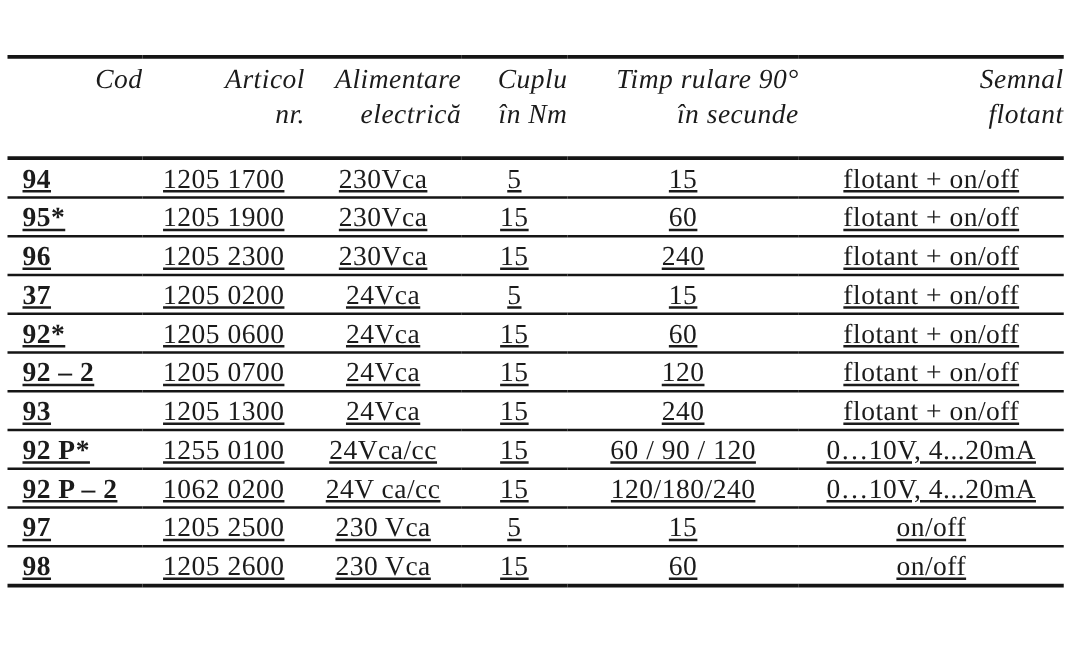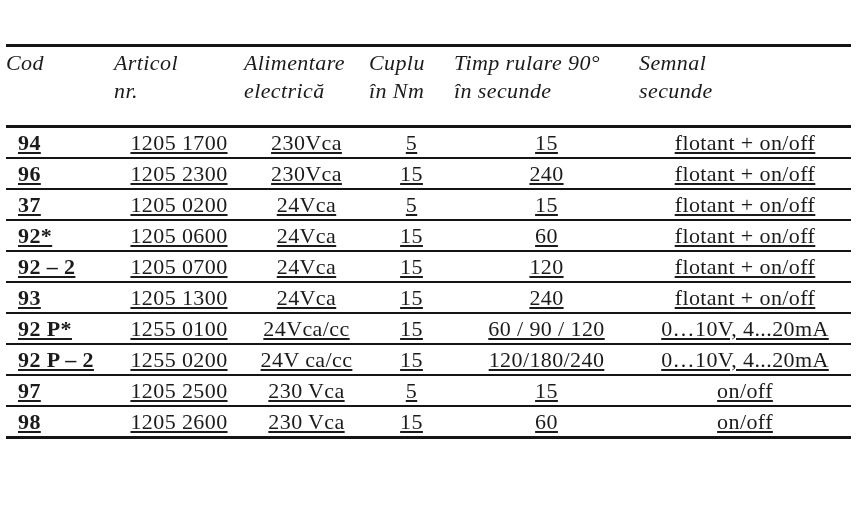--- a/index.html
+++ b/index.html
@@ -22,21 +22,21 @@
     border-collapse: collapse;
     table-layout: fixed;
     border-top: 3px solid #151515;
     border-bottom: 3px solid #151515;
   }
   thead tr { border-bottom: 3px solid #151515; }
   th {
     font-style: italic;
     font-weight: normal;
     font-size: 22px;
-    text-align: left;
+    text-align: right;
     vertical-align: top;
     padding: 2px 0 20px 0;
     letter-spacing: 0.4px;
     color: #1b1b1b;
   }
   th .hline { height: 28px; line-height: 28px; white-space: nowrap; }
   tbody tr { border-bottom: 2px solid #151515; text-decoration: underline; }
   td {
     font-size: 22px;
     text-align: center;
@@ -82,31 +82,39 @@
           <th>
             <div class="hline">Cuplu</div>
             <div class="hline">în Nm</div>
           </th>
           <th>
             <div class="hline">Timp rulare 90°</div>
             <div class="hline">în secunde</div>
           </th>
           <th>
             <div class="hline">Semnal</div>
-            <div class="hline">secunde</div>
+            <div class="hline">flotant</div>
           </th>
         </tr>
     </thead>
     <tbody id="body-rows">
         <tr>
           <td class="col-cod">94</td>
           <td class="col-articol-nr">1205 1700</td>
           <td class="col-alimentare-electrica">230Vca</td>
           <td class="col-cuplu-nm">5</td>
           <td class="col-timp-rulare">15</td>
+          <td class="col-semnal-control">flotant + on/off</td>
+        </tr>
+        <tr>
+          <td class="col-cod">95*</td>
+          <td class="col-articol-nr">1205 1900</td>
+          <td class="col-alimentare-electrica">230Vca</td>
+          <td class="col-cuplu-nm">15</td>
+          <td class="col-timp-rulare">60</td>
           <td class="col-semnal-control">flotant + on/off</td>
         </tr>
         <tr>
           <td class="col-cod">96</td>
           <td class="col-articol-nr">1205 2300</td>
           <td class="col-alimentare-electrica">230Vca</td>
           <td class="col-cuplu-nm">15</td>
           <td class="col-timp-rulare">240</td>
           <td class="col-semnal-control">flotant + on/off</td>
         </tr>
@@ -145,21 +153,21 @@
         <tr>
           <td class="col-cod">92 P*</td>
           <td class="col-articol-nr">1255 0100</td>
           <td class="col-alimentare-electrica">24Vca/cc</td>
           <td class="col-cuplu-nm">15</td>
           <td class="col-timp-rulare">60 / 90 / 120</td>
           <td class="col-semnal-control">0…10V, 4...20mA</td>
         </tr>
         <tr>
           <td class="col-cod">92 P – 2</td>
-          <td class="col-articol-nr">1255 0200</td>
+          <td class="col-articol-nr">1062 0200</td>
           <td class="col-alimentare-electrica">24V ca/cc</td>
           <td class="col-cuplu-nm">15</td>
           <td class="col-timp-rulare">120/180/240</td>
           <td class="col-semnal-control">0…10V, 4...20mA</td>
         </tr>
         <tr>
           <td class="col-cod">97</td>
           <td class="col-articol-nr">1205 2500</td>
           <td class="col-alimentare-electrica">230 Vca</td>
           <td class="col-cuplu-nm">5</td>

